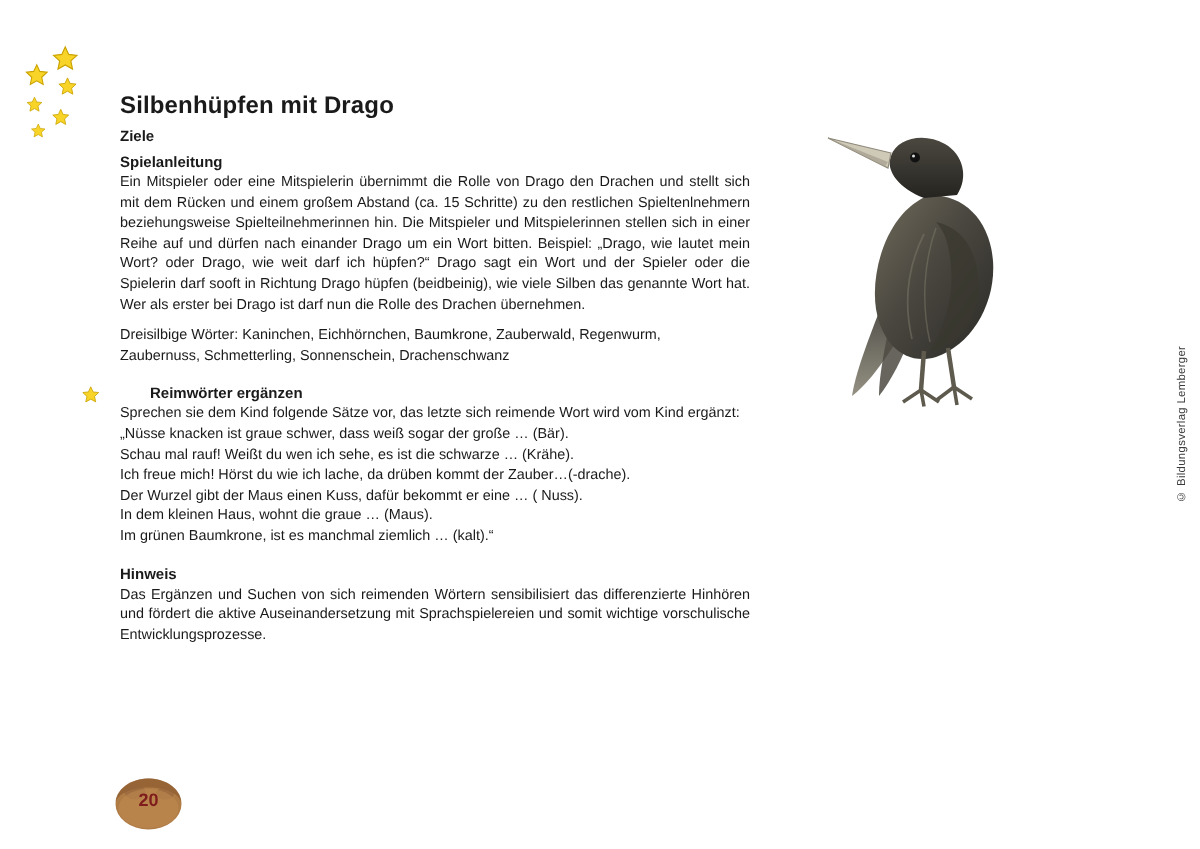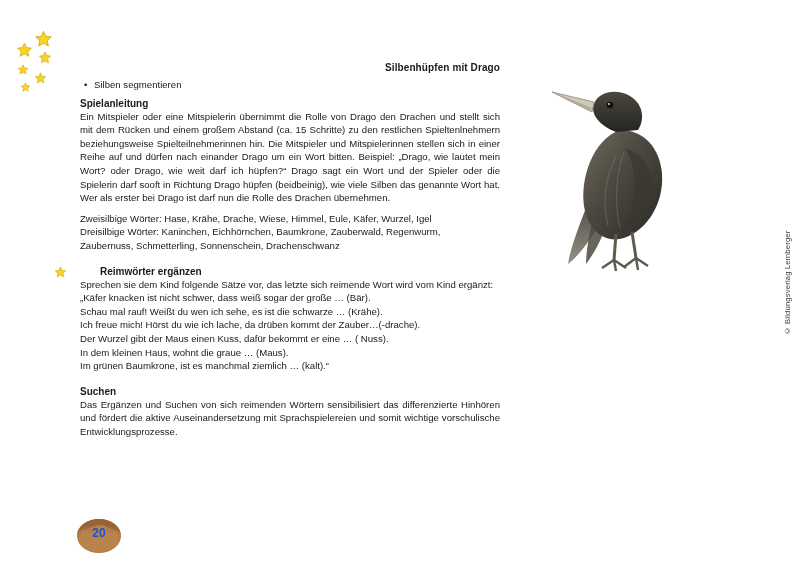--- a/index.html
+++ b/index.html
@@ -38,25 +38,24 @@
 
   
   .content {
     position: absolute;
     left: 80px;
     top: 62px;
     width: 420px;
   }
 
   h2.section-title {
-    font-size: 10px;
+    font-size: 16px;
     font-weight: bold;
     margin: 0 0 5px 0;
     letter-spacing: 0.1px;
-    text-align: right;
   }
   h3.sub-title {
     font-size: 10px;
     font-weight: bold;
     margin: 6px 0 1px 0;
   }
   p.body-text {
     font-size: 9.6px;
     line-height: 13.6px;
     margin: 0;
@@ -117,21 +116,21 @@
     height: 40px;
   }
   .page-number .num {
     position: absolute;
     left: 0;
     top: 12px;
     width: 54px;
     text-align: center;
     font-size: 12px;
     font-weight: bold;
-    color: #1d4ed8;
+    color: #7f1d1d;
   }
 
   
   .copyright {
     position: absolute;
     right: 8px;
     top: 50%;
     transform: translateY(-50%) rotate(180deg);
     writing-mode: vertical-rl;
     font-size: 7.6px;
@@ -176,66 +175,63 @@
           <path d="M12 1.6l2.9 6.3 6.9.8-5.1 4.7 1.4 6.8L12 16.8 5.9 20.2l1.4-6.8L2.2 8.7l6.9-.8z" fill="#f7d427" stroke="#caa200" stroke-width="1"></path>
         </svg>
     </span>
   </div>
 
   <div class="content">
 
     <h2 class="section-title">Silbenhüpfen mit Drago</h2>
 
     <div class="block">
-      <ul class="bullets">
-        <li>Silben segmentieren</li>
-      </ul>
+      <h3 class="sub-title">Ziele</h3>
     </div>
 
     <div class="block">
       <h3 class="sub-title">Spielanleitung</h3>
       <p class="body-text">Ein Mitspieler oder eine Mitspielerin übernimmt die Rolle von Drago den Drachen und stellt sich mit dem Rücken und einem großem Abstand (ca. 15 Schritte) zu den restlichen Spieltenlnehmern beziehungsweise Spielteilnehmerinnen hin. Die Mitspieler und Mitspielerinnen stellen sich in einer Reihe auf und dürfen nach einander Drago um ein Wort bitten. Beispiel: „Drago, wie lautet mein Wort? oder Drago, wie weit darf ich hüpfen?“ Drago sagt ein Wort und der Spieler oder die Spielerin darf sooft in Richtung Drago hüpfen (beidbeinig), wie viele Silben das genannte Wort hat. Wer als erster bei Drago ist darf nun die Rolle des Drachen übernehmen.</p>
     </div>
 
     <div class="gap"></div>
 
     <div class="block">
       <div class="lines">
-        <div class="line">Zweisilbige Wörter: Hase, Krähe, Drache, Wiese, Himmel, Eule, Käfer, Wurzel, Igel</div>
         <div class="line">Dreisilbige Wörter: Kaninchen, Eichhörnchen, Baumkrone, Zauberwald, Regenwurm,</div>
         <div class="line">Zaubernuss, Schmetterling, Sonnenschein, Drachenschwanz</div>
       </div>
     </div>
 
     <div class="gap"></div>
 
     <div class="block">
       <h3 class="sub-title starred-heading">
         <span class="marker">
           <svg width="13" height="13" viewBox="0 0 24 24">
               <path d="M12 1.6l2.9 6.3 6.9.8-5.1 4.7 1.4 6.8L12 16.8 5.9 20.2l1.4-6.8L2.2 8.7l6.9-.8z" fill="#f7d427" stroke="#caa200" stroke-width="1"></path>
             </svg>
         </span>
         <span>Reimwörter ergänzen</span>
       </h3>
       <div class="lines">
         <div class="line">Sprechen sie dem Kind folgende Sätze vor, das letzte sich reimende Wort wird vom Kind ergänzt:</div>
-        <div class="line">„Käfer knacken ist nicht schwer, dass weiß sogar der große … (Bär).</div>
+        <div class="line">„Nüsse knacken ist graue schwer, dass weiß sogar der große … (Bär).</div>
         <div class="line">Schau mal rauf! Weißt du wen ich sehe, es ist die schwarze … (Krähe).</div>
         <div class="line">Ich freue mich! Hörst du wie ich lache, da drüben kommt der Zauber…(-drache).</div>
         <div class="line">Der Wurzel gibt der Maus einen Kuss, dafür bekommt er eine … ( Nuss).</div>
         <div class="line">In dem kleinen Haus, wohnt die graue … (Maus).</div>
         <div class="line">Im grünen Baumkrone, ist es manchmal ziemlich … (kalt).“</div>
       </div>
     </div>
 
     <div class="gap"></div>
 
     <div class="block">
-      <h3 class="sub-title">Suchen</h3>
+      <h3 class="sub-title">Hinweis</h3>
       <p class="body-text">Das Ergänzen und Suchen von sich reimenden Wörtern sensibilisiert das differenzierte Hinhören und fördert die aktive Auseinandersetzung mit Sprachspielereien und somit wichtige vorschulische Entwicklungsprozesse.</p>
     </div>
 
   </div>
 
   <div class="crow">
     <svg width="190" height="205" viewBox="0 0 190 205">
       <defs>
         <linearGradient id="bodyg" x1="0" y1="0" x2="1" y2="1">
           <stop offset="0%" stop-color="#6f6a5a"></stop>

